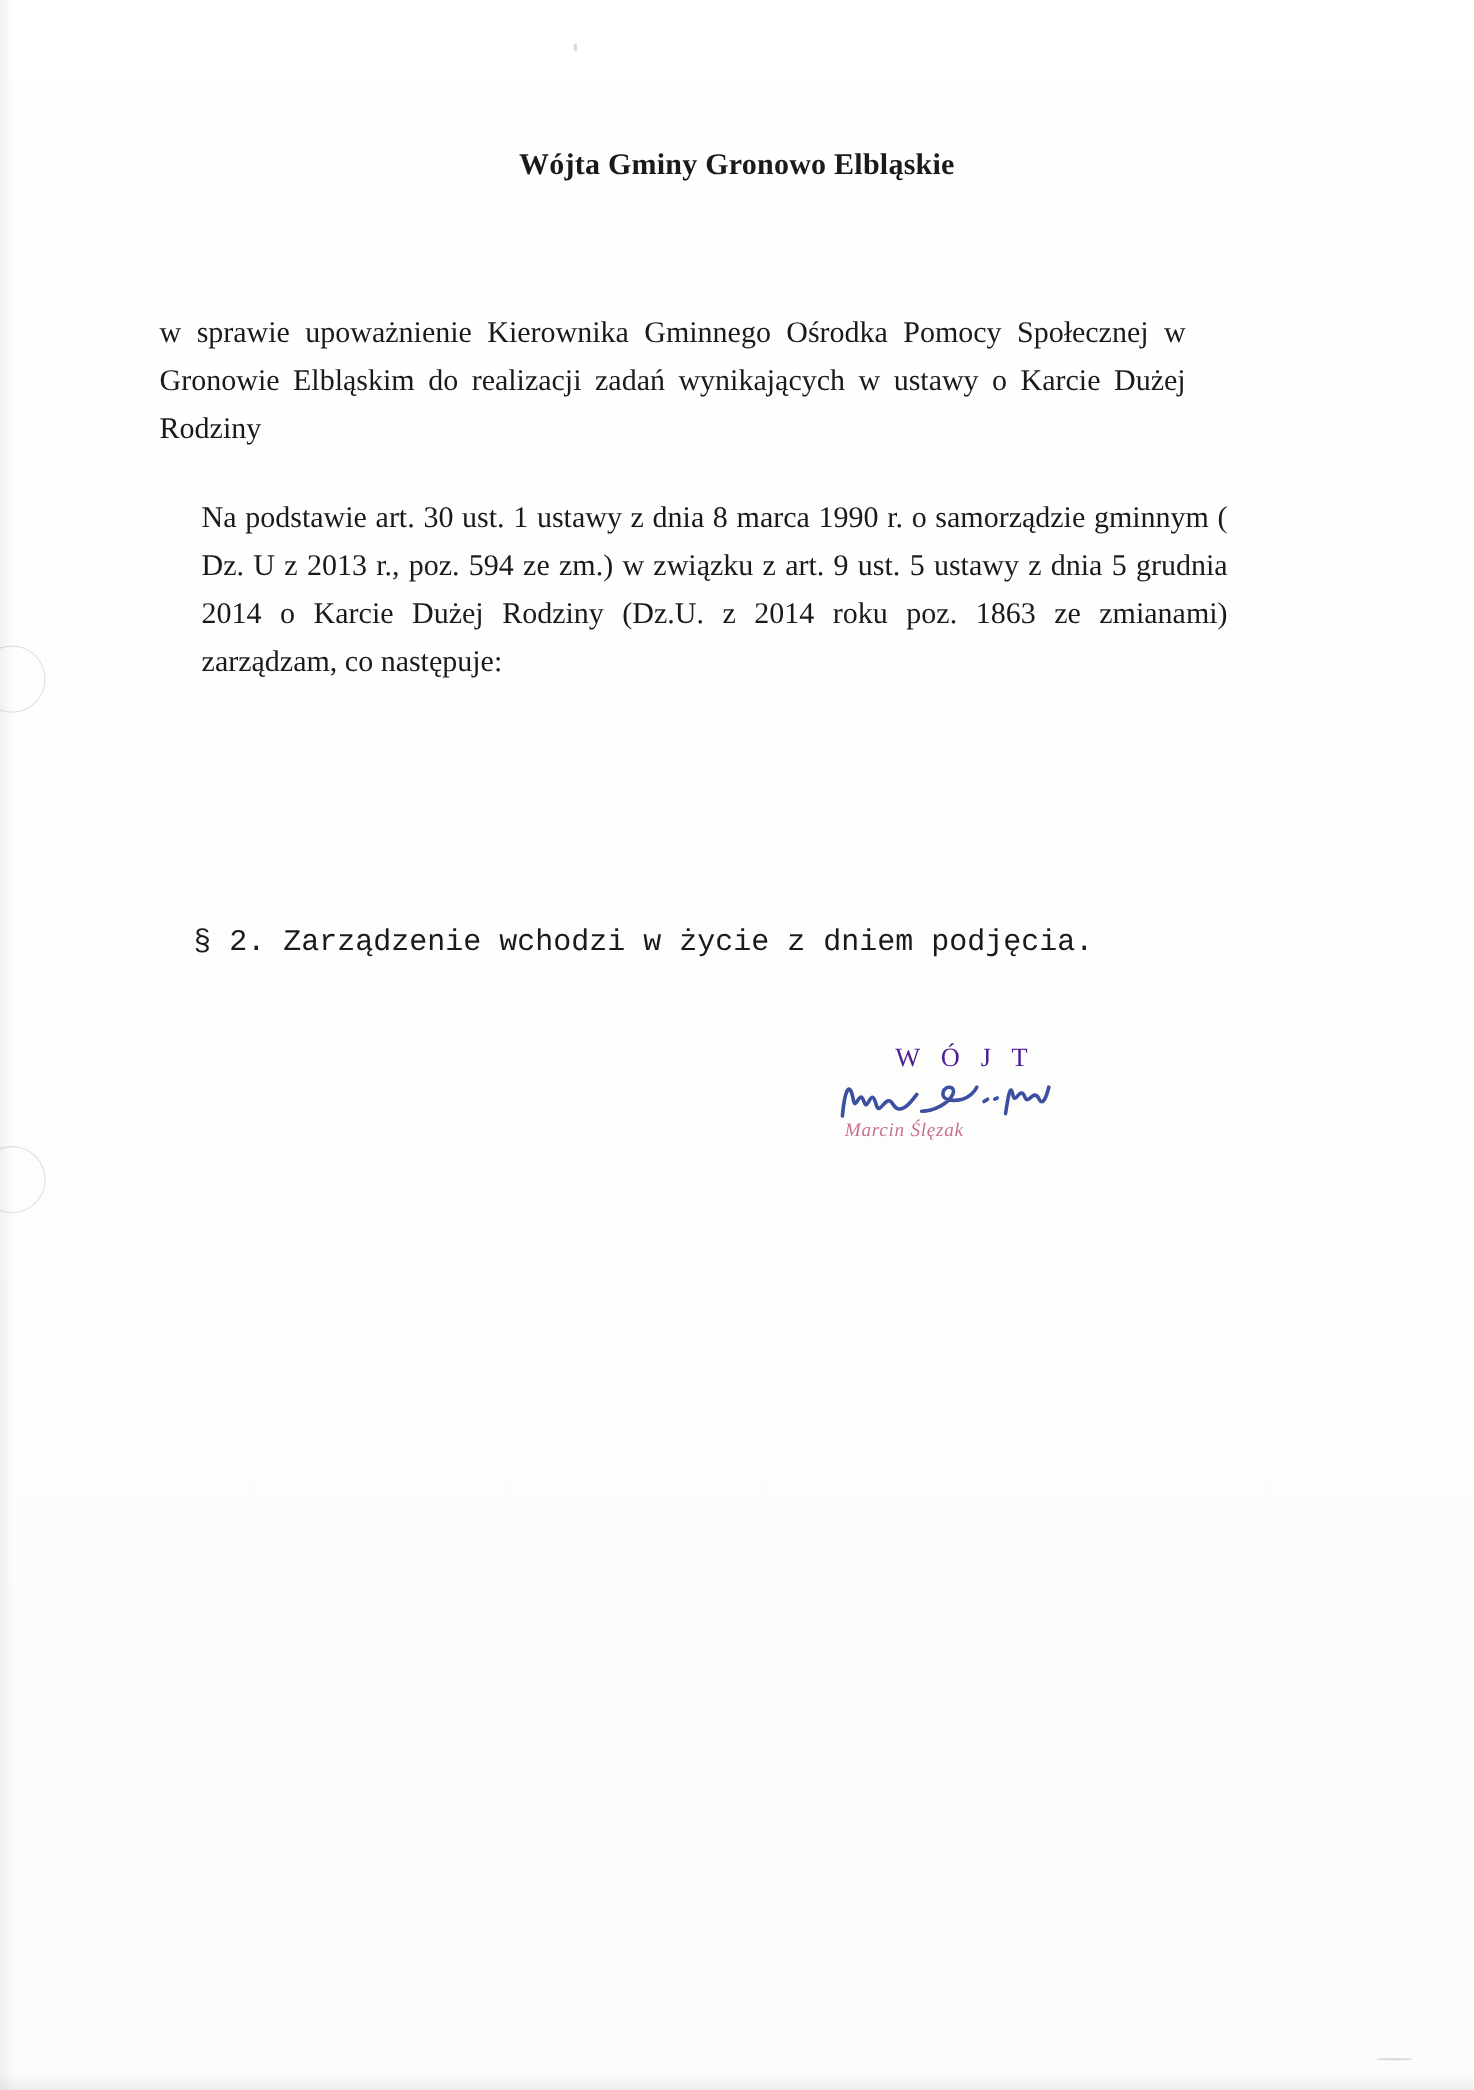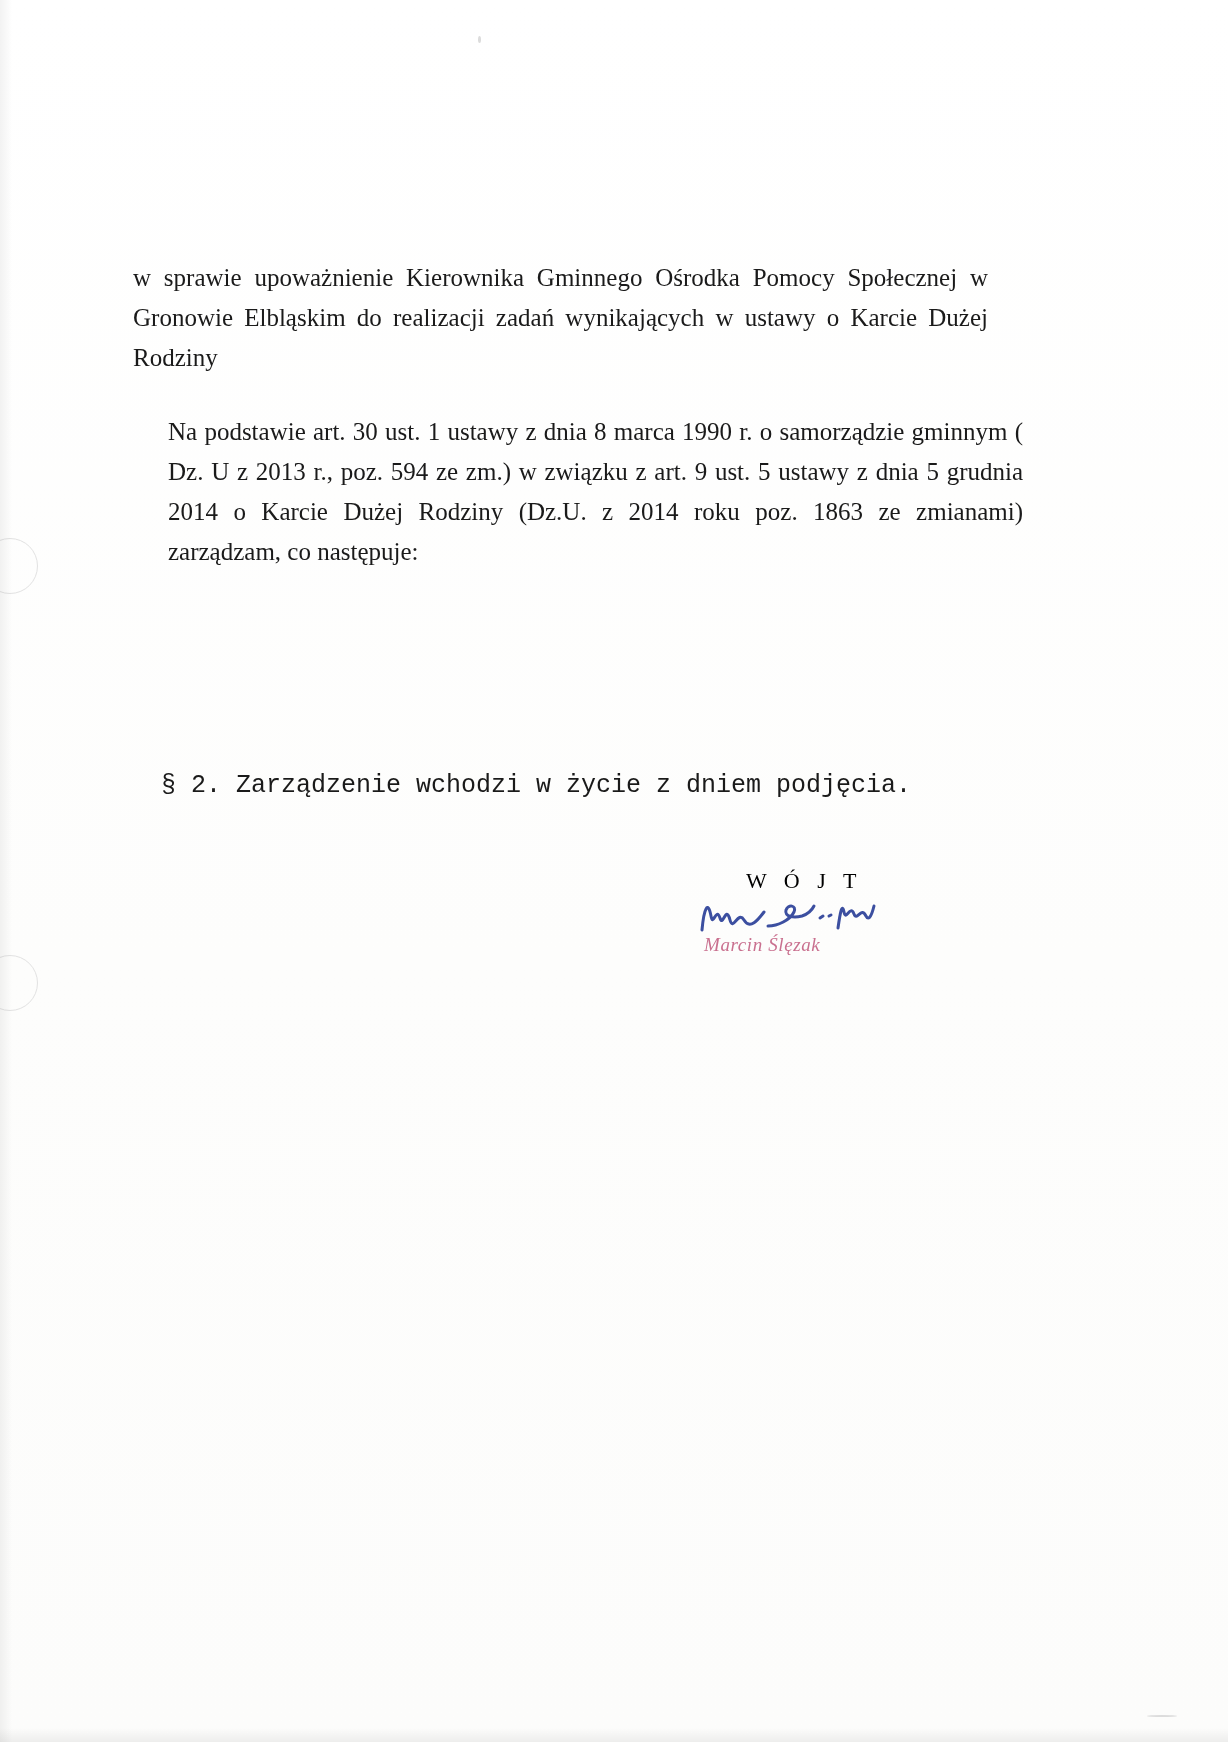--- a/index.html
+++ b/index.html
@@ -68,36 +68,36 @@
     top: 868px;
     width: 300px;
     height: 120px;
   }
   .sig-woj {
     position: absolute;
     left: 56px;
     top: 0px;
     font-size: 22px;
     letter-spacing: 6px;
-    color: #000000;
+    color: #4c1d95;
     font-family: "Liberation Serif", serif;
   }
   .sig-scribble {
     position: absolute;
     left: 8px;
     top: 22px;
     width: 200px;
     height: 46px;
     color: #3c4fa0;
   }
   .sig-name {
     position: absolute;
     left: 14px;
     top: 66px;
-    font-size: 19px;
+    font-size: 16px;
     font-style: italic;
     color: #c9708f;
     letter-spacing: 0.6px;
     font-family: "Liberation Serif", serif;
   }
 
   
   .punch {
     position: absolute;
     left: -18px;
@@ -132,20 +132,21 @@
 </style>
 </head>
 <body>
 
 <div class="page">
   <div class="scan-tint"></div>
 
   <div class="content">
 
     <div class="title-block">
+      <span class="title-line">Wójta Gminy Gronowo Elbląskie</span>
     </div>
 
     <div class="body-block" id="para-subject">w sprawie upoważnienie Kierownika Gminnego Ośrodka Pomocy Społecznej w Gronowie Elbląskim do realizacji zadań wynikających w ustawy o Karcie Dużej Rodziny</div>
 
     <div class="body-block" id="para-basis">Na podstawie art. 30 ust. 1 ustawy z dnia 8 marca 1990 r. o samorządzie gminnym ( Dz. U z 2013 r., poz. 594 ze zm.) w związku z art. 9 ust. 5 ustawy z dnia 5 grudnia 2014 o Karcie Dużej Rodziny (Dz.U. z 2014 roku poz. 1863 ze zmianami) zarządzam, co następuje:</div>
 
 
     <div class="body-block para-s2-text" id="para-s2">§ 2. Zarządzenie wchodzi w życie z dniem podjęcia.</div>
 
     <div class="signature">

